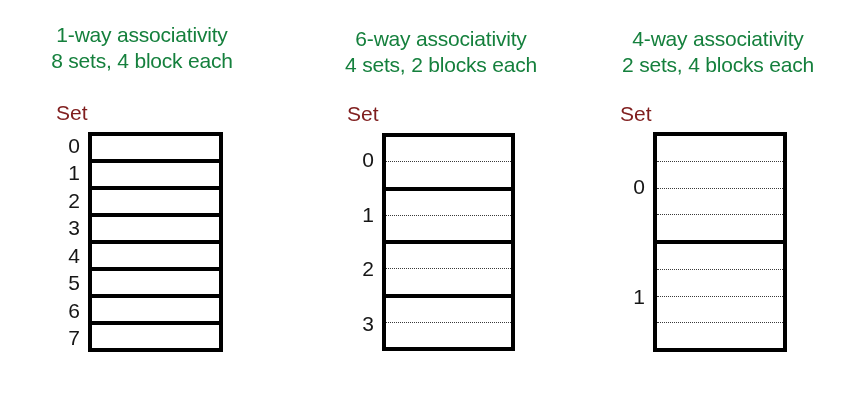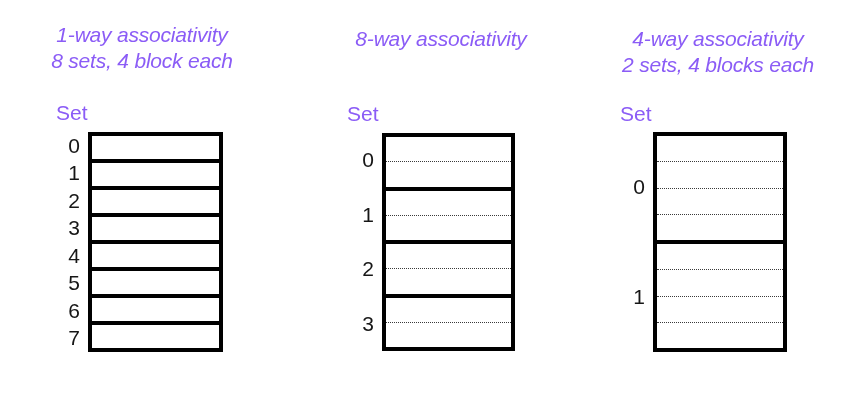--- a/index.html
+++ b/index.html
@@ -17,32 +17,31 @@
     overflow: hidden;
   }
   .title {
     position: absolute;
     width: 260px;
     text-align: center;
     font-size: 21px;
     line-height: 26px;
     font-weight: 500;
     letter-spacing: -0.2px;
-    color: #8b5cf6;
-    font-style: italic;
+    color: #15803d;
   }
   #title1 { left: 12px;  top: 22px; }
   #title2 { left: 311px; top: 26px; }
   #title3 { left: 588px; top: 26px; }
 
   .setlbl {
     position: absolute;
     font-size: 21px;
     line-height: 26px;
-    color: #8b5cf6;
+    color: #7f1d1d;
   }
   #setlbl1 { left: 56px;  top: 100px; }
   #setlbl2 { left: 347px; top: 101px; }
   #setlbl3 { left: 620px; top: 101px; }
 
   .rowlabels {
     position: absolute;
     display: flex;
     flex-direction: column;
     width: 50px;
@@ -122,21 +121,22 @@
       </div>
       <div class="set">
         <div class="block"></div>
       </div>
       <div class="set">
         <div class="block"></div>
       </div>
     </div>
 
   <div class="title" id="title2">
-    <div>8-way associativity</div>
+    <div>6-way associativity</div>
+    <div>4 sets, 2 blocks each</div>
   </div>
   <div class="setlbl" id="setlbl2">Set</div>
   <div class="rowlabels" id="rowlabels2">
       <div class="rowlab">0</div>
       <div class="rowlab">1</div>
       <div class="rowlab">2</div>
       <div class="rowlab">3</div>
     </div>
   <div class="cache-table" id="table2">
       <div class="set">

